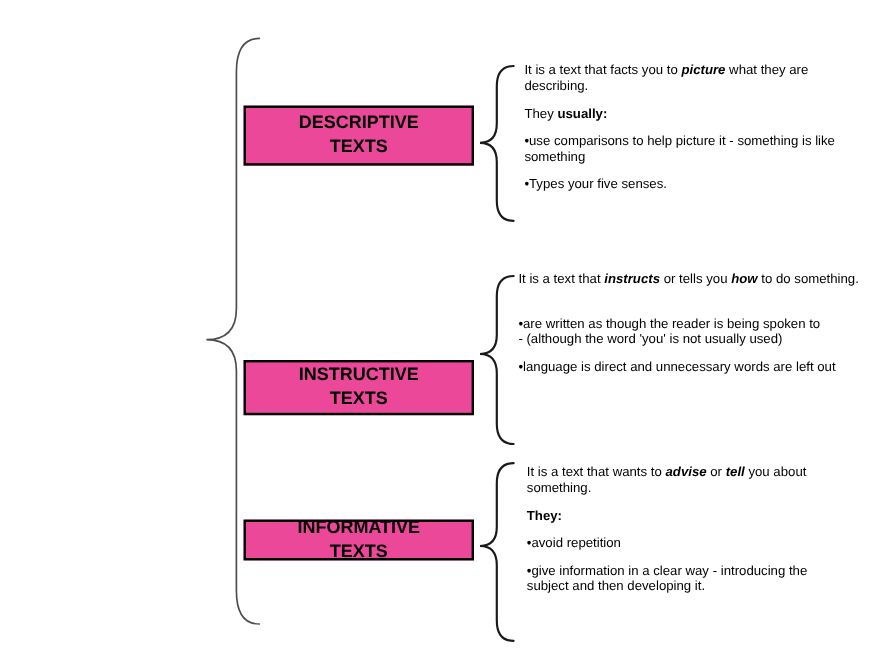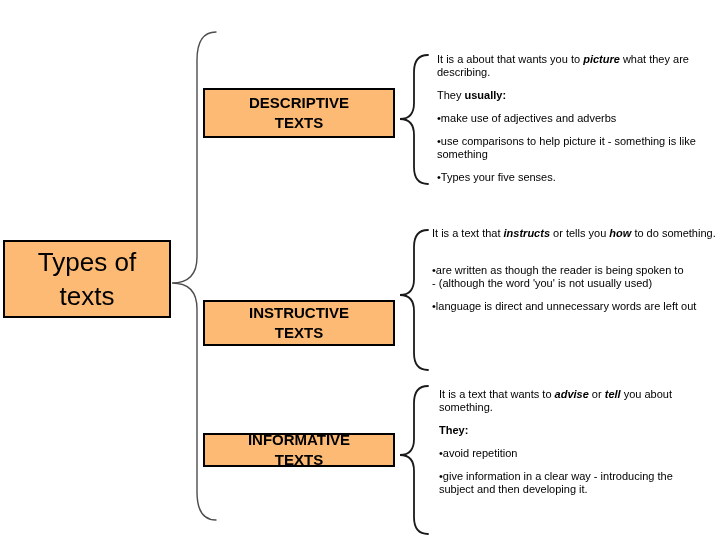--- a/index.html
+++ b/index.html
@@ -13,21 +13,21 @@
     overflow: hidden;
   }
   .brace-layer {
     position: absolute;
     left: 0; top: 0;
     width: 728px; height: 546px;
   }
   .box {
     position: absolute;
     border: 2px solid #000000;
-    background: #fdba74;
+    background: #ec4899;
     display: flex;
     align-items: center;
     justify-content: center;
     text-align: center;
     white-space: pre-line;
   }
   .title-box {
     left: 3px; top: 240px;
     width: 168px; height: 78px;
     font-size: 26px;
@@ -65,36 +65,33 @@
 
 <div class="canvas">
 
   <svg class="brace-layer" viewBox="0 0 728 546">
     <path d="M216,32 Q197,32 197,60 L197,257 Q197,283 172,283 Q197,283 197,309 L197,492 Q197,520 216,520" fill="none" stroke-width="1.4" stroke-linecap="round" stroke="#4d4d4d"></path>
     <path d="M428,55 Q414,55 414,72 L414,103 Q414,119 400,119 Q414,119 414,135 L414,167 Q414,184 428,184" fill="none" stroke-width="1.8" stroke-linecap="round" stroke="#1a1a1a"></path>
     <path d="M428,230 Q414,230 414,247 L414,279 Q414,295 400,295 Q414,295 414,311 L414,353 Q414,370 428,370" fill="none" stroke-width="1.8" stroke-linecap="round" stroke="#1a1a1a"></path>
     <path d="M428,386 Q414,386 414,403 L414,439 Q414,455 400,455 Q414,455 414,471 L414,517 Q414,534 428,534" fill="none" stroke-width="1.8" stroke-linecap="round" stroke="#1a1a1a"></path>
   </svg>
 
-  <div class="box title-box">Types of
-texts</div>
 
   <div class="box cat-box descriptive">DESCRIPTIVE
 TEXTS</div>
 
   <div class="box cat-box instructive">INSTRUCTIVE
 TEXTS</div>
 
   <div class="box cat-box informative">INFORMATIVE
 TEXTS</div>
 
   <div class="notes descriptive">
-      <div class="para"><span class="">It is a about that wants you to </span><span class="seg-b seg-i">picture</span><span class=""> what they are describing.</span></div>
+      <div class="para"><span class="">It is a text that facts you to </span><span class="seg-b seg-i">picture</span><span class=""> what they are describing.</span></div>
       <div class="para"><span class="">They </span><span class="seg-b ">usually:</span></div>
-      <div class="para"><span class="">•make use of adjectives and adverbs</span></div>
       <div class="para"><span class="">•use comparisons to help picture it - something is like
 something</span></div>
       <div class="para"><span class="">•Types your five senses.</span></div>
     </div>
 
   <div class="notes instructive">
       <div class="para"><span class="">It is a text that </span><span class="seg-b seg-i">instructs</span><span class=""> or tells you </span><span class="seg-b seg-i">how</span><span class=""> to do something.</span></div>
       <div class="para gap"><span class="">•are written as though the reader is being spoken to
 - (although the word 'you' is not usually used)</span></div>
       <div class="para"><span class="">•language is direct and unnecessary words are left out</span></div>

